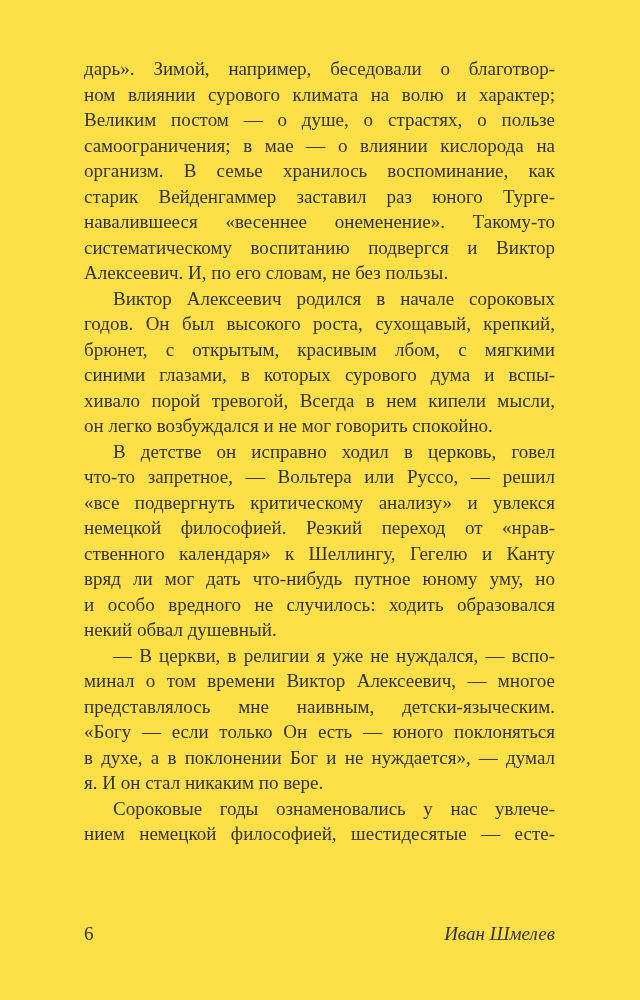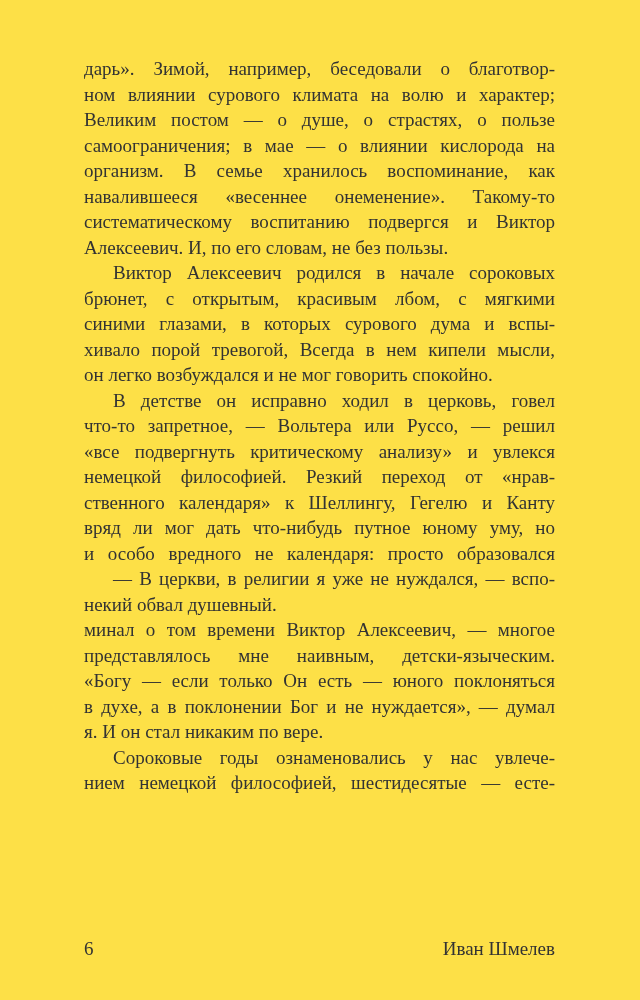--- a/index.html
+++ b/index.html
@@ -41,50 +41,52 @@
     left: 84px;
     top: 921px;
     width: 471px;
     display: flex;
     justify-content: space-between;
     align-items: baseline;
     font-size: 19px;
     line-height: 25.5px;
   }
   .footer .author {
-    margin-top: 15px;
+    font-style: italic;
   }
 </style>
 </head>
 <body>
 
 <div class="page" style="background: #fde047; color: rgb(51, 51, 51); padding-left: 40px;">
   <div class="text-block" id="text-block">
       <div class="line">дарь». Зимой, например, беседовали о благотвор-</div>
       <div class="line">ном влиянии сурового климата на волю и характер;</div>
       <div class="line">Великим постом — о душе, о страстях, о пользе</div>
       <div class="line">самоограничения; в мае — о влиянии кислорода на</div>
       <div class="line">организм. В семье хранилось воспоминание, как</div>
+      <div class="line">старик Вейденгаммер заставил раз юного Турге-</div>
       <div class="line">навалившееся «весеннее онеменение». Такому-то</div>
       <div class="line">систематическому воспитанию подвергся и Виктор</div>
       <div class="line end">Алексеевич. И, по его словам, не без пользы.</div>
       <div class="line indent">Виктор Алексеевич родился в начале сороковых</div>
+      <div class="line">годов. Он был высокого роста, сухощавый, крепкий,</div>
       <div class="line">брюнет, с открытым, красивым лбом, с мягкими</div>
       <div class="line">синими глазами, в которых сурового дума и вспы-</div>
       <div class="line">хивало порой тревогой, Всегда в нем кипели мысли,</div>
       <div class="line end">он легко возбуждался и не мог говорить спокойно.</div>
       <div class="line indent">В детстве он исправно ходил в церковь, говел</div>
       <div class="line">что-то запретное, — Вольтера или Руссо, — решил</div>
       <div class="line">«все подвергнуть критическому анализу» и увлекся</div>
       <div class="line">немецкой философией. Резкий переход от «нрав-</div>
       <div class="line">ственного календаря» к Шеллингу, Гегелю и Канту</div>
       <div class="line">вряд ли мог дать что-нибудь путное юному уму, но</div>
-      <div class="line">и особо вредного не календаря: просто образовался</div>
+      <div class="line">и особо вредного не случилось: ходить образовался</div>
+      <div class="line end">некий обвал душевный.</div>
       <div class="line indent">— В церкви, в религии я уже не нуждался, — вспо-</div>
-      <div class="line end">некий обвал душевный.</div>
       <div class="line">минал о том времени Виктор Алексеевич, — многое</div>
       <div class="line">представлялось мне наивным, детски-языческим.</div>
       <div class="line">«Богу — если только Он есть — юного поклоняться</div>
       <div class="line">в духе, а в поклонении Бог и не нуждается», — думал</div>
       <div class="line end">я. И он стал никаким по вере.</div>
       <div class="line indent">Сороковые годы ознаменовались у нас увлече-</div>
       <div class="line">нием немецкой философией, шестидесятые — есте-</div>
     </div>
   <div class="footer">
     <span>6</span>

